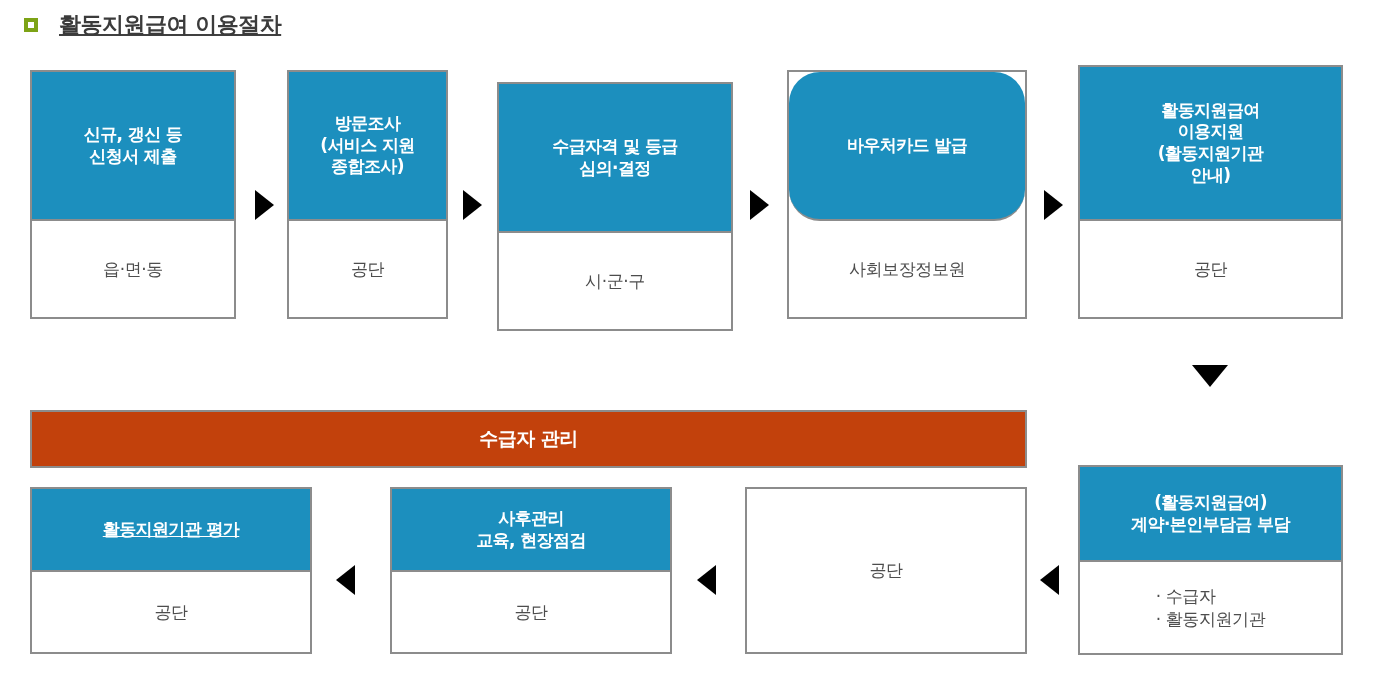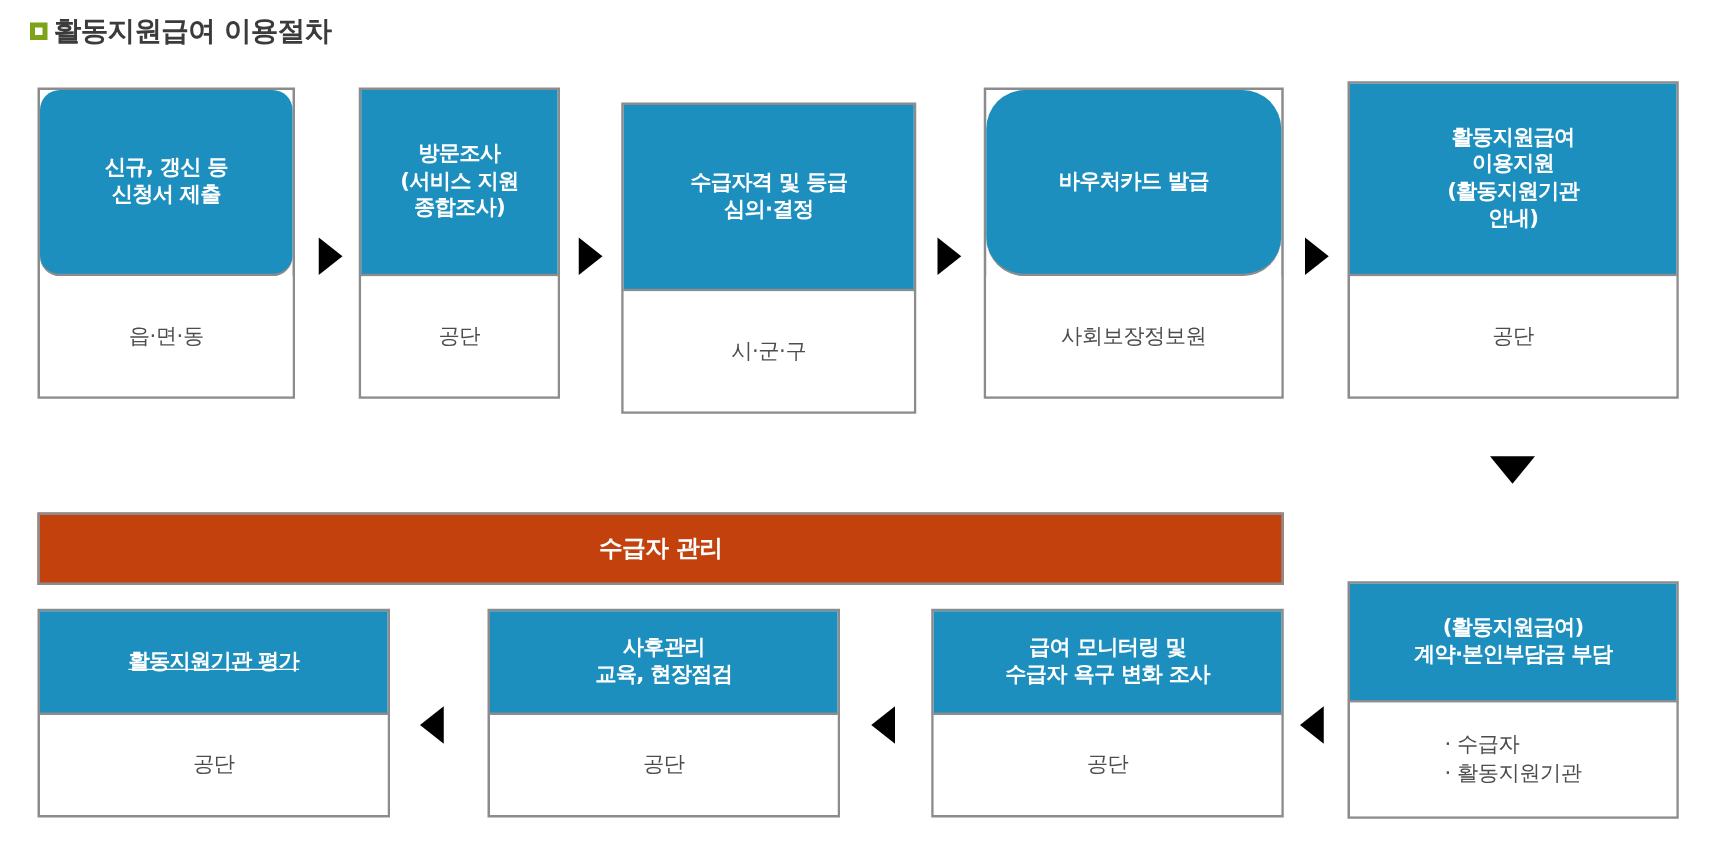--- a/index.html
+++ b/index.html
@@ -21,22 +21,23 @@
     background: #ffffff;
   }
 
   
   .title-row {
     position: absolute;
     left: 24px;
     top: 8px;
     display: flex;
     align-items: center;
-    gap: 5px;
+    gap: 21px;
     height: 34px;
+    text-decoration: underline;
   }
   .bullet-icon {
     width: 14px;
     height: 14px;
     background: #7da316;
     position: relative;
     flex: 0 0 auto;
   }
   .bullet-icon::after {
     content: "";
@@ -142,21 +143,21 @@
 <body>
 
 <div id="canvas">
 
   <div class="title-row">
     <span class="bullet-icon"></span>
     <span class="title-text">활동지원급여 이용절차</span>
   </div>
 
   <div class="flow-box" style="left:30px; top:70px; width:206px; height:249px;">
-    <div class="box-head" style="height:149px;border-radius:16px;">신규, 갱신 등
+    <div class="box-head" style="height:149px;">신규, 갱신 등
 신청서 제출</div>
     <div class="box-body">읍·면·동</div>
   </div>
 
   <div class="arrow arrow-right" style="left:255px; top:190px;"></div>
 
   <div class="flow-box" style="left:287px; top:70px; width:161px; height:249px;">
     <div class="box-head" style="height:149px;">방문조사
 (서비스 지원
 종합조사)</div>
@@ -197,22 +198,20 @@
   <div class="flow-box" style="left:1078px; top:465px; width:265px; height:190px;">
     <div class="box-head" style="height:95px;">(활동지원급여)
 계약·본인부담금 부담</div>
     <div class="box-body left-align">· 수급자
 · 활동지원기관</div>
   </div>
 
   <div class="arrow arrow-left" style="left:1040px; top:565px;"></div>
 
   <div class="flow-box" style="left:745px; top:487px; width:282px; height:167px;">
-    <div class="box-head" style="height:83px;">급여 모니터링 및
-수급자 욕구 변화 조사</div>
     <div class="box-body">공단</div>
   </div>
 
   <div class="arrow arrow-left" style="left:697px; top:565px;"></div>
 
   <div class="flow-box" style="left:390px; top:487px; width:282px; height:167px;">
     <div class="box-head" style="height:83px;">사후관리
 교육, 현장점검</div>
     <div class="box-body">공단</div>
   </div>

